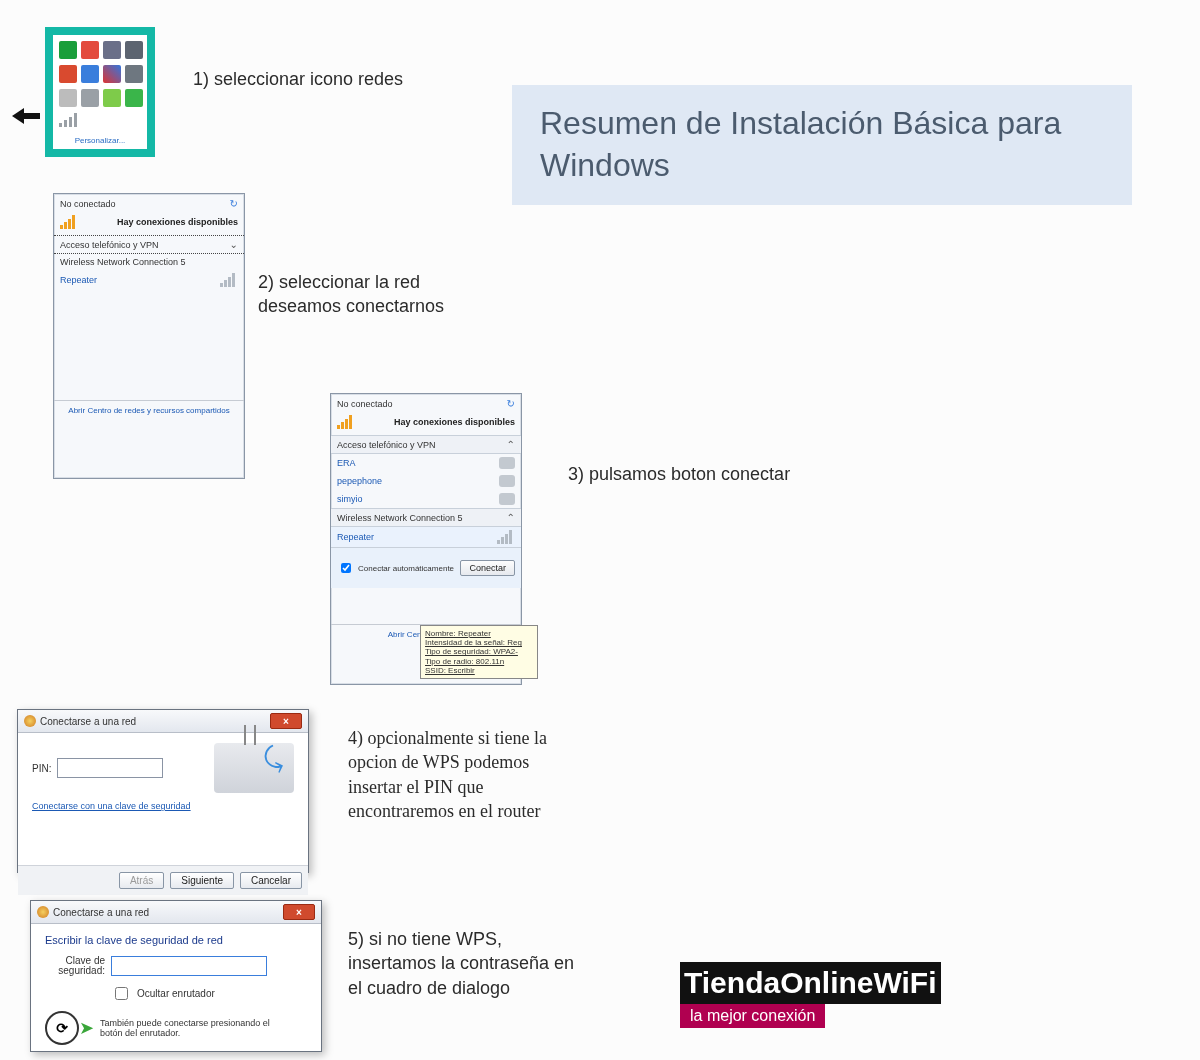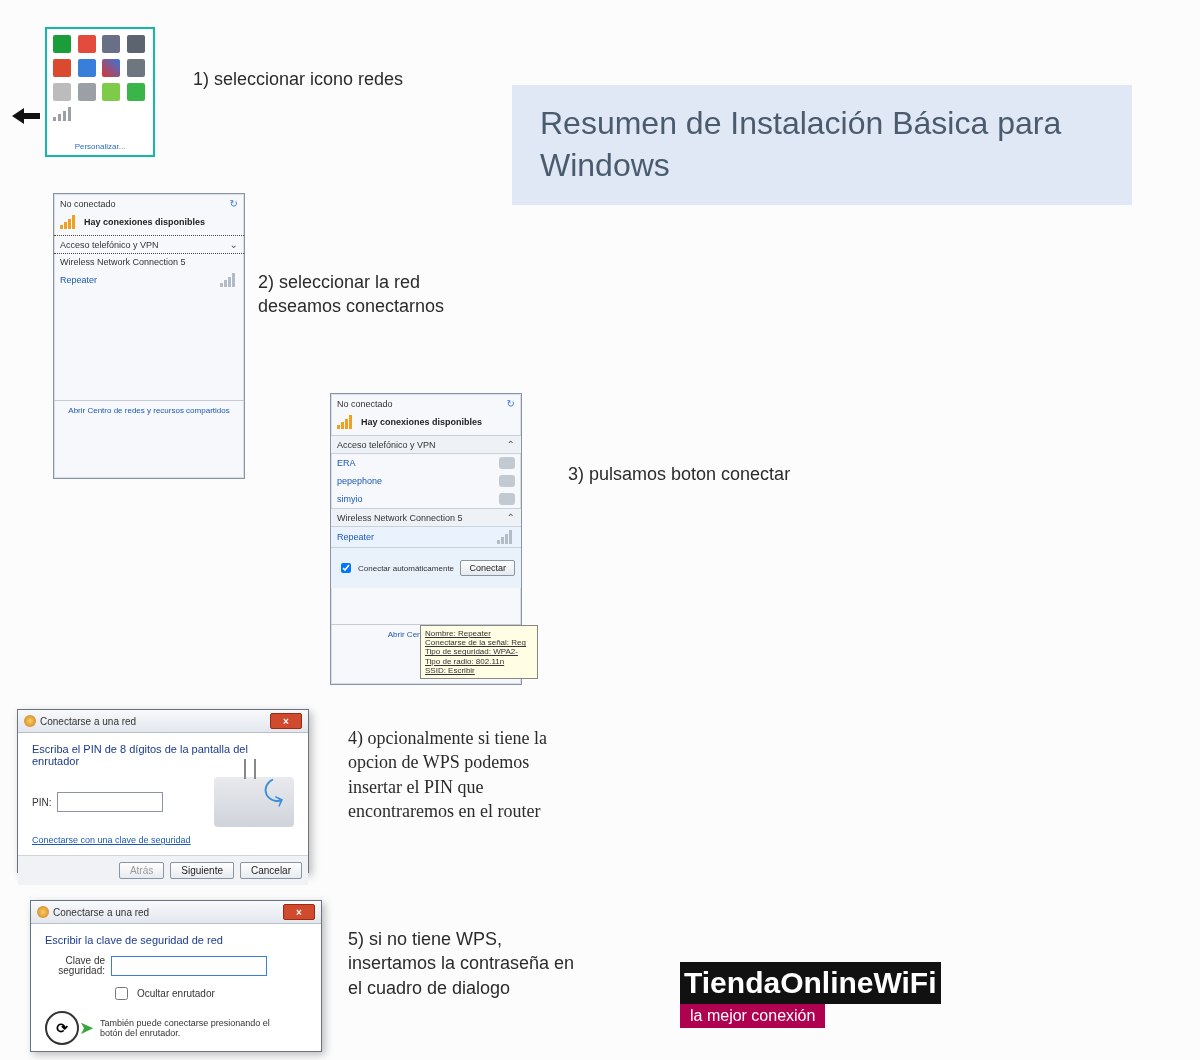--- a/index.html
+++ b/index.html
@@ -28,21 +28,21 @@
     font-size: 18px;
     color: #2b2b2b;
     line-height: 1.35;
   }
   
   .tray {
     position: absolute;
     left: 45px; top: 27px;
     width: 110px; height: 130px;
     background: #fff;
-    border: 2px solid #14b8a6;
+    border: 8px solid #14b8a6;
     box-sizing: border-box;
     padding: 6px;
   }
   .tray-grid {
     display: grid;
     grid-template-columns: repeat(4, 1fr);
     gap: 6px 4px;
   }
   .tray-ico {
     width: 18px; height: 18px;
@@ -68,22 +68,22 @@
     font-size:9px;
     color:#1b3a66;
   }
   .flyout .hdr {
     padding:4px 6px;
     color:#333;
     display:flex; justify-content:space-between; align-items:center;
   }
   .flyout .avail {
     padding:2px 6px 6px 6px;
-    display:flex; align-items:center; gap:6px;
-    font-weight:bold; color:#222;
+    display:flex; align-items:center; 
+    font-weight:bold; color:#222;justify-content:space-between;
   }
   .sig-ico { width:18px; height:14px; display:flex; align-items:flex-end; gap:1px;}
   .sig-ico span{width:3px; background:#f0a020;}
   .sig-ico span:nth-child(1){height:4px;}
   .sig-ico span:nth-child(2){height:7px;}
   .sig-ico span:nth-child(3){height:10px;}
   .sig-ico span:nth-child(4){height:14px;}
   .sig-grey span{background:#b3bbc4;}
   .sec {
     border-top:1px dotted #444; border-bottom:1px dotted #444;
@@ -148,21 +148,21 @@
     display:flex;align-items:center;justify-content:center;color:#fff;font-size:10px;font-weight:bold;
   }
   .dlg-body{padding:10px 14px;}
   .dlg-instr{color:#1b3a8c;font-size:11px;margin-bottom:10px;}
   .dlg-row{display:flex;align-items:center;gap:6px;margin-bottom:8px;}
   .dlg-row label{font-size:10px;color:#333;}
   .txtin{border:1px solid #8a94a4;height:16px;width:100px;}
   .linky{color:#1b59b4;text-decoration:underline;font-size:9px;}
   .dlg-foot{
     border-top:1px solid #cfd3da; background:#f0f2f5;
-    display:flex; justify-content:flex-end; gap:6px; padding:6px;
+    display:flex; justify-content:flex-end; gap:6px; padding:6px;margin-top:44px;
   }
   .btn{
     border:1px solid #8895a5; background:linear-gradient(#fff,#e7eaef);
     border-radius:2px; padding:2px 10px; font-size:10px; color:#222;
   }
   .btn[disabled]{color:#9a9a9a;}
   .routerpic{
     width:80px;height:50px;
     background:linear-gradient(#e8eaee,#cfd3da);
     border-radius:4px; position:relative;
@@ -304,33 +304,32 @@
         <input type="checkbox" checked="" style="">
         <span>Conectar automáticamente</span>
       </div>
     <button class="btn-sm">Conectar</button>
   </div>
   <div style="height:36px"></div>
   <div class="flyout-foot">Abrir Centro de redes</div>
 </div>
 <div class="tooltip" style="left:420px;top:625px;width:108px;text-decoration:underline;">
   <div>Nombre: Repeater</div>
-  <div>Conectarse de la señal: Reg</div>
+  <div>Intensidad de la señal: Reg</div>
   <div>Tipo de seguridad: WPA2-</div>
   <div>Tipo de radio: 802.11n</div>
   <div>SSID: Escribir</div>
 </div>
 
 <div class="dlg" style="left:17px;top:709px;height:162px;">
   <div class="dlg-title">
     <span><span style="display:inline-block;width:12px;height:12px;background:radial-gradient(#f5d060,#d07a20);border-radius:50%;margin-right:4px;vertical-align:-2px;"></span><span>Conectarse a una red</span></span>
     <div class="closebtn">×</div>
   </div>
   <div class="dlg-body">
-    <div class="dlg-instr">Escriba el PIN de 8 dígitos de la pantalla del enrutador</div>
     <div class="dlg-row" style="justify-content:space-between;">
       <div style="display:flex;align-items:center;gap:6px;">
         <label>PIN:</label>
         <input class="txtin" style="">
       </div>
       <div style="position:relative;">
         <div class="routerpic"></div>
         <div class="arrow-curve">⤹</div>
       </div>
     </div>

